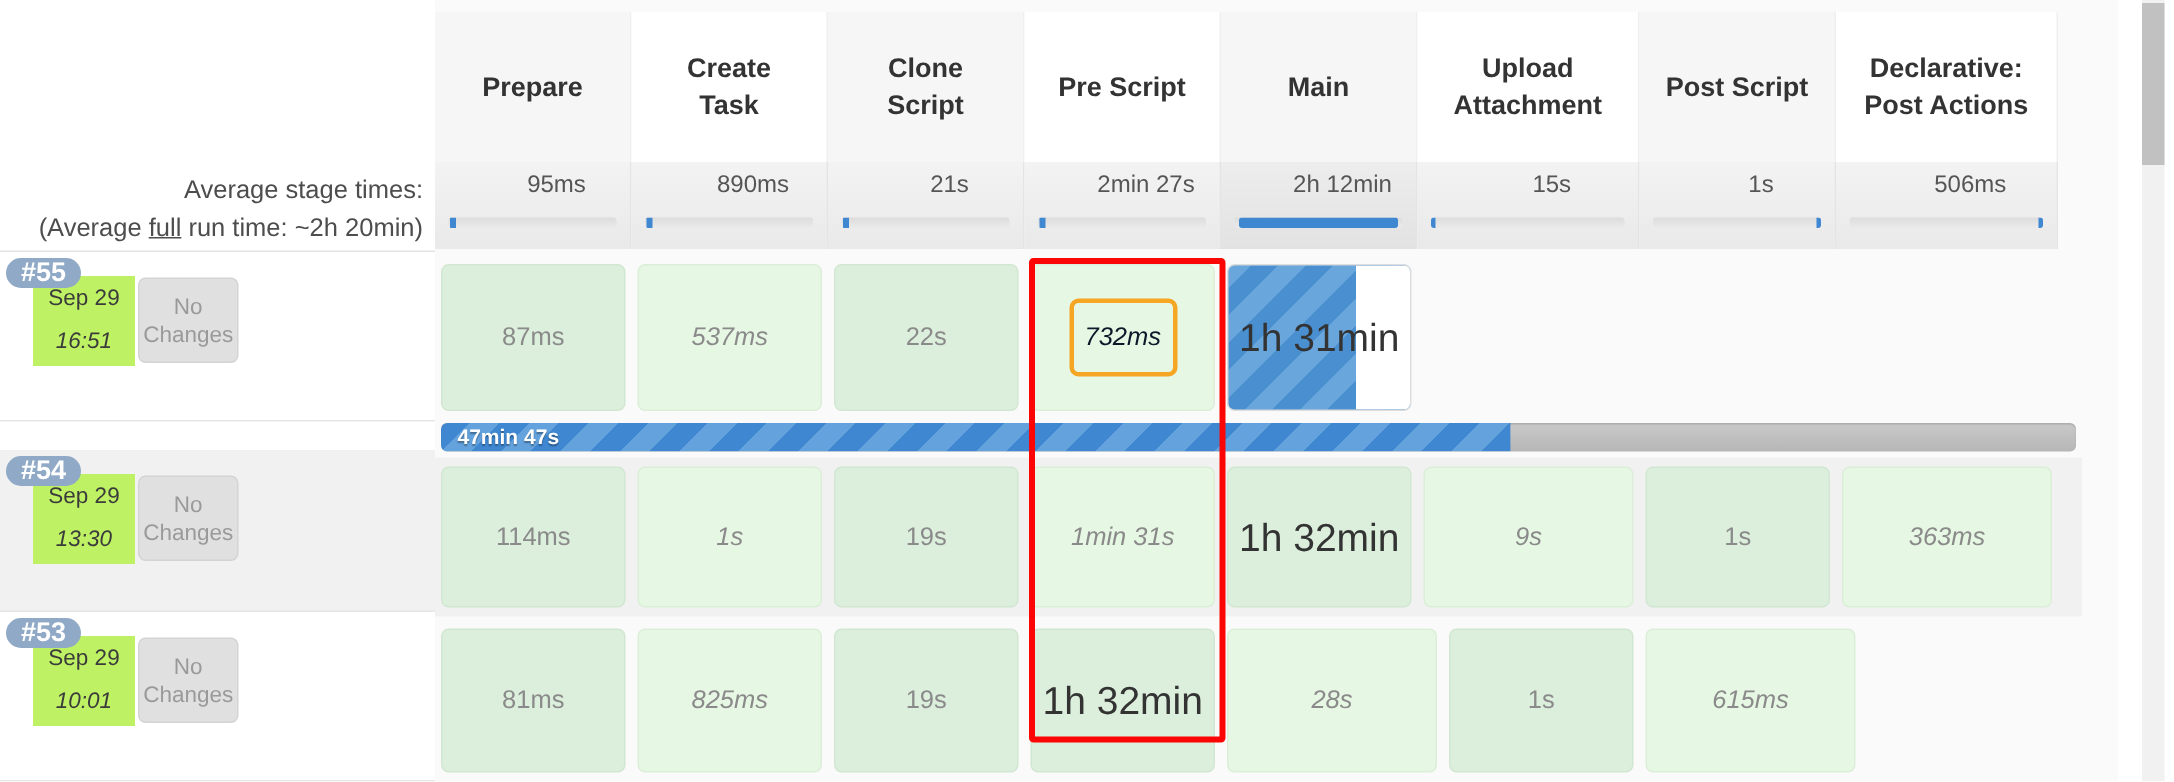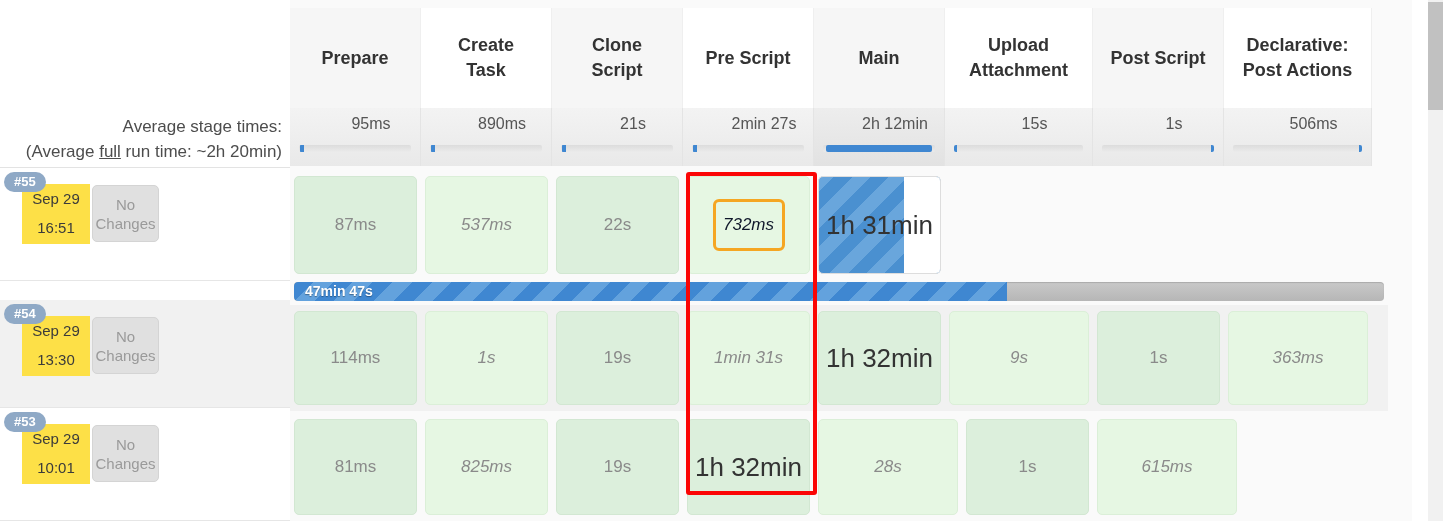--- a/index.html
+++ b/index.html
@@ -45,43 +45,43 @@
     border-bottom: 1px solid #e6e6e6;
   }
   .run-row-label.alt { background: #f1f1f1; }
 
   .badge {
     position: absolute;
     left: 4px;
     top: 4px;
     background: #8fa9c6;
     color: #ffffff;
-    font-size: 13px;
+    font-size: 18px;
     font-weight: bold;
     border-radius: 10px;
     padding: 2px 10px 3px 10px;
     line-height: 15px;
     z-index: 4;
   }
 
   .stamp {
     position: absolute;
     left: 22px;
     top: 16px;
     width: 68px;
-    background: #fde047;
+    background: #bef264;
     border: 0;
     text-align: center;
     color: #3b3b3b;
     font-size: 15px;
     padding: 6px 0 8px 0;
     z-index: 3;
   }
   .stamp .d { display:block; }
-  .stamp .t { display:block; margin-top: 12px; }
+  .stamp .t { display:block; margin-top: 12px; font-style: italic; }
 
   .nochanges {
     position: absolute;
     left: 92px;
     top: 17px;
     width: 67px;
     height: 57px;
     background: #e0e0e0;
     border: 1px solid #d4d4d4;
     border-radius: 5px;

